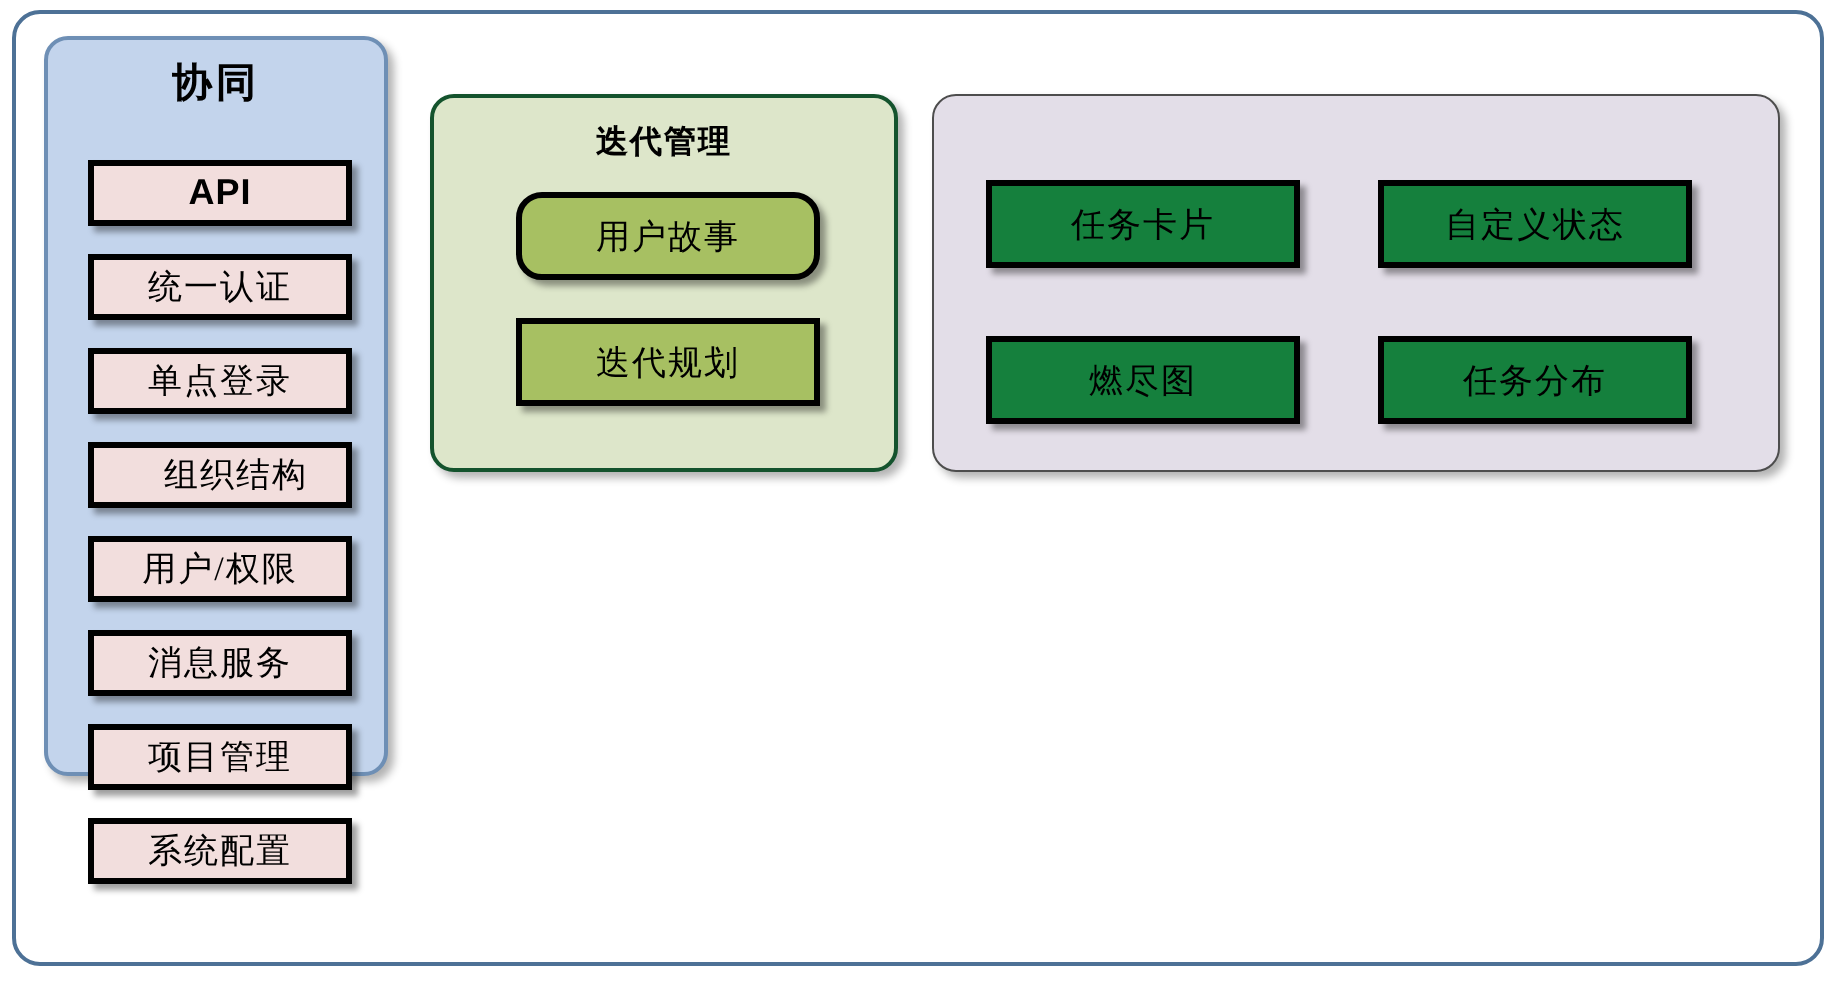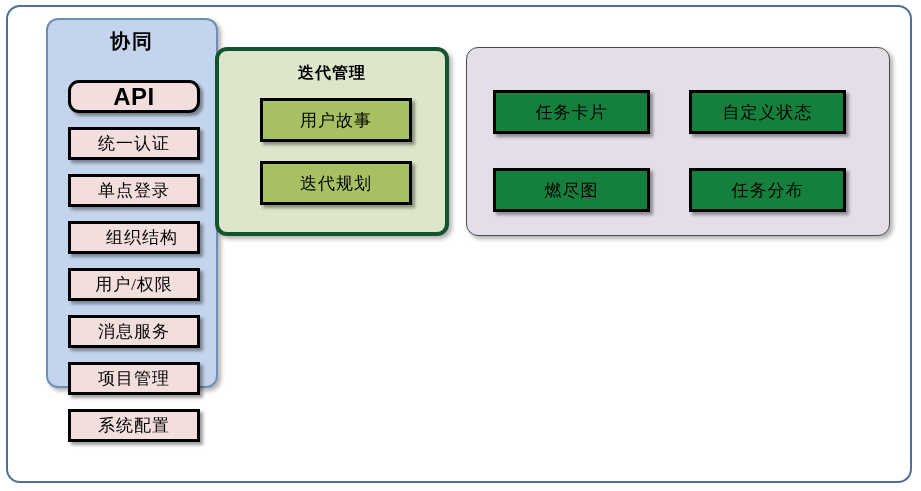--- a/index.html
+++ b/index.html
@@ -49,36 +49,35 @@
   }
 
   
   .sidebar {
     left: 22px;
     top: 18px;
     width: 172px;
     height: 370px;
     background: #c3d4ec;
     border: 2px solid #6e8fb5;
-    margin-left: 24px;
   }
   .sidebar > .panel-title {
     top: 8px;
     font-size: 20px;
     letter-spacing: 2px;
   }
 
   
   .panel-iteration {
     left: 215px;
     top: 47px;
     width: 234px;
     height: 189px;
     background: #dde6ca;
-    border: 4px solid #14532d;
+    border: 2px solid #14532d;
   }
   .panel-iteration > .panel-title {
     top: 12px;
     font-size: 16px;
     letter-spacing: 1px;
   }
 
   
   .panel-taskboard {
     left: 466px;
@@ -128,23 +127,22 @@
   
   .chip-pink {
     background: #f2dedd;
     left: 20px;
     width: 132px;
     height: 33px;
   }
   .chip-pink.api {
     font-family: "Liberation Sans", sans-serif;
     font-weight: bold;
-    font-size: 24px;
+    font-size: 18px;
     letter-spacing: 0.5px;
-    border-radius: 11px;
   }
 
   
   .chip-green {
     background: #a7c062;
     width: 152px;
     height: 44px;
   }
 
   
@@ -183,21 +181,21 @@
     <div class="chip chip-pink" style="top:295px;">消息服务</div>
 
     <div class="chip chip-pink" style="top:342px;">项目管理</div>
 
     <div class="chip chip-pink" style="top:389px;">系统配置</div>
   </div>
 
   <div class="panel panel-iteration">
     <div class="panel-title">迭代管理</div>
 
-    <div class="chip chip-green" style="left:41px; top:47px;">用户故事</div>
+    <div class="chip chip-green" style="left:41px; top:47px;border-radius:13px;">用户故事</div>
 
     <div class="chip chip-green" style="left:41px; top:110px;">迭代规划</div>
   </div>
 
   <div class="panel panel-taskboard">
 
     <div class="chip chip-purple" style="left:26px; top:42px;">任务卡片</div>
 
     <div class="chip chip-purple" style="left:222px; top:42px;">自定义状态</div>
 

